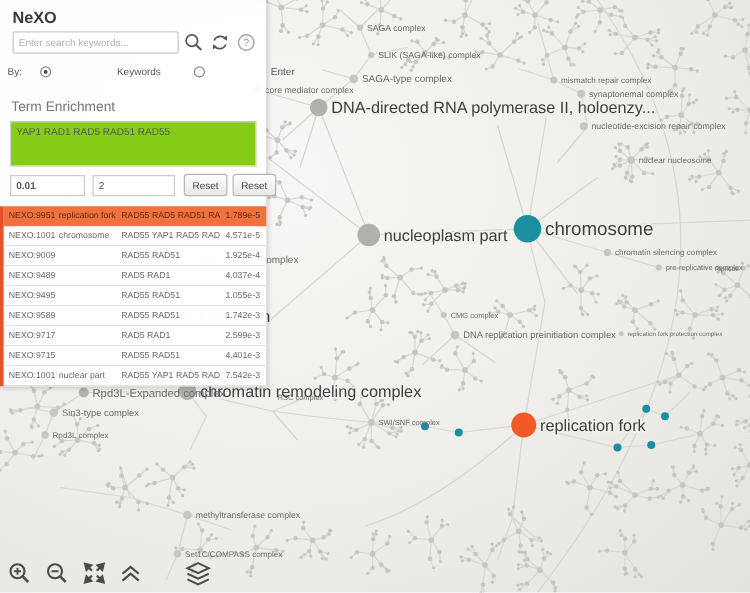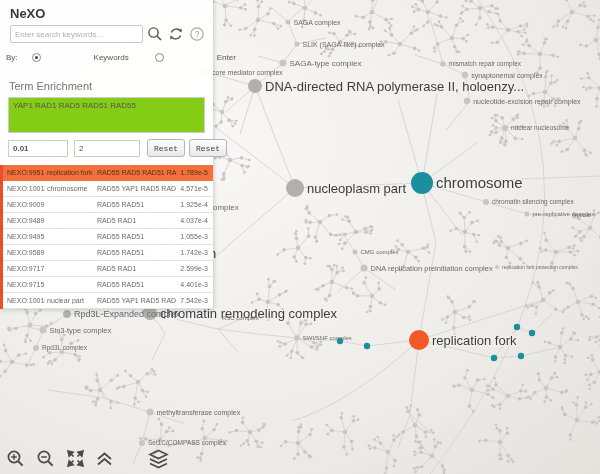--- a/index.html
+++ b/index.html
@@ -28,21 +28,21 @@
     border-radius:50%; background:#444; }
   .radio-group { display:flex; align-items:center; margin-right:26px;gap:48px; }
   .section-heading { font-size:11px; color:#757575; padding:10px 10px 5px 9px; }
   .query-area { display:block; width:197px; height:36px; margin:0 0 6px 8px; border:1px solid #ccc;
     font-size:8px; color:#555; font-family:"Liberation Sans",sans-serif; padding:3px 4px; resize:none; background:#84cc16; }
   .param-row { display:flex; align-items:center; padding:0 6px 8px 8px; }
   .param-input { height:17px; border:1px solid #ccc; font-size:8px; color:#555; padding:0 4px; background:#fff; }
   .param-input.p1 { width:60px; margin-right:6px;font-weight:bold; }
   .param-input.p2 { width:66px; margin-right:7px; }
   .btn { height:18px; font-size:8px; color:#444; border:1px solid #b5b5b5; border-radius:3px;
-    background:linear-gradient(#fdfdfd,#e9e9e9); padding:0 6px; margin-right:4px; cursor:pointer;font-family:Liberation Mono, monospace; }
+    background:linear-gradient(#fdfdfd,#e9e9e9); padding:0 6px; margin-right:4px; cursor:pointer; }
   
   .etable { border-left:3px solid #e8502a; }
   .trow { display:flex; align-items:center; height:16px; background:rgba(255,255,255,0.78);
     border-bottom:1px solid #e3e3e3; font-size:7px; color:#6a6a6a; cursor:pointer; }
   .trow.sel { background:#f2703c; color:#58301a; border-bottom-color:#f2703c; }
   .trow .c { padding:0 2px; white-space:nowrap; overflow:hidden; }
   .c0 { width:42px; flex:none; padding-left:4px !important; }
   .c1 { width:50px; flex:none; }
   .c2 { width:81px; flex:none; }
   .c3 { flex:1; text-align:right; padding-right:5px !important; }

